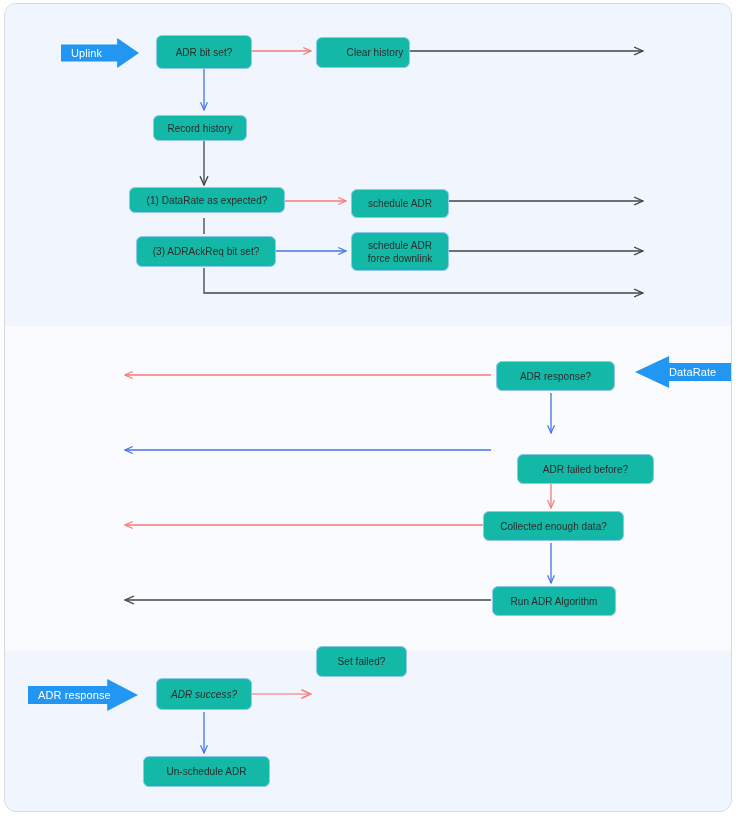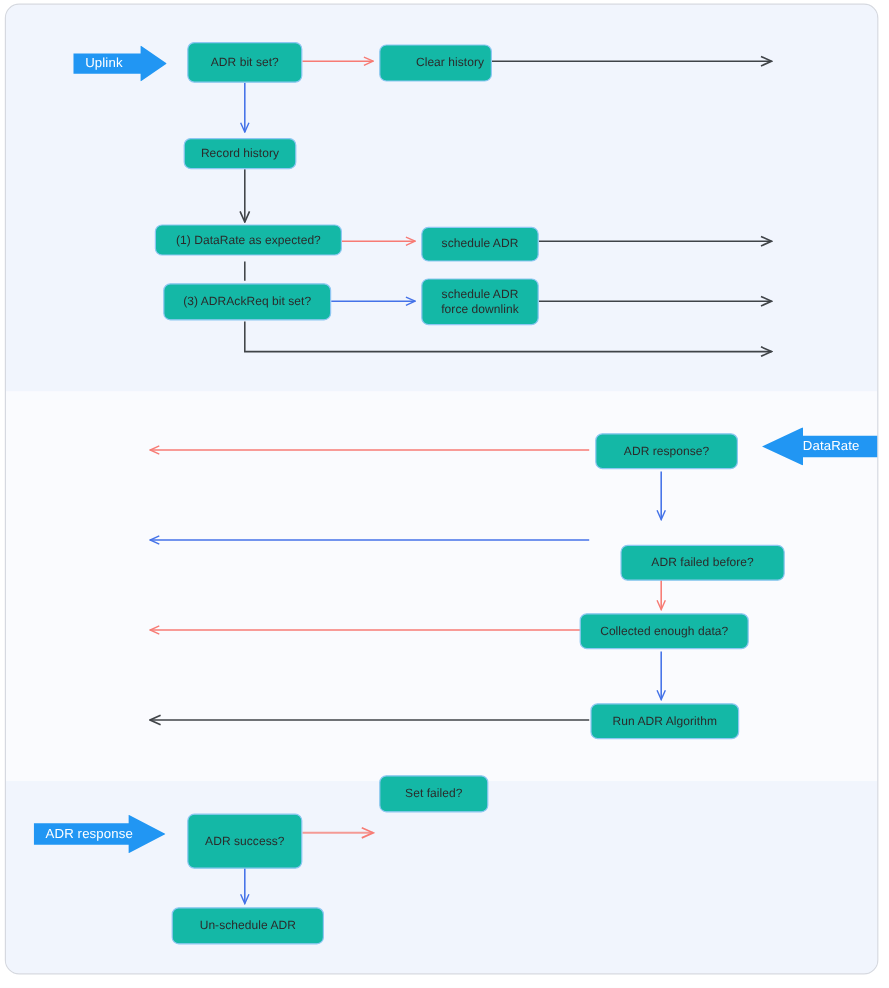--- a/index.html
+++ b/index.html
@@ -209,19 +209,19 @@
 force downlink</div>
 
   <div class="node" style="left:491px; top:357px; width:119px; height:30px;">ADR response?</div>
 
   <div class="node" style="left:488px; top:450px; width:137px; height:30px;margin-left:24px;">ADR failed before?</div>
 
   <div class="node" style="left:487px; top:582px; width:124px; height:30px;">Run ADR Algorithm</div>
 
   <div class="node" style="left:478px; top:507px; width:141px; height:30px;">Collected enough data?</div>
 
-  <div class="node" style="left:151px; top:674px; width:96px; height:46px;">ADR success?</div>
+  <div class="node" style="left:151px; top:674px; width:96px; height:32px;font-style:italic;">ADR success?</div>
 
   <div class="node" style="left:311px; top:642px; width:91px; height:31px;">Set failed?</div>
 
   <div class="node" style="left:138px; top:752px; width:127px; height:31px;">Un-schedule ADR</div>
 
 </div>
 
 </body></html>

